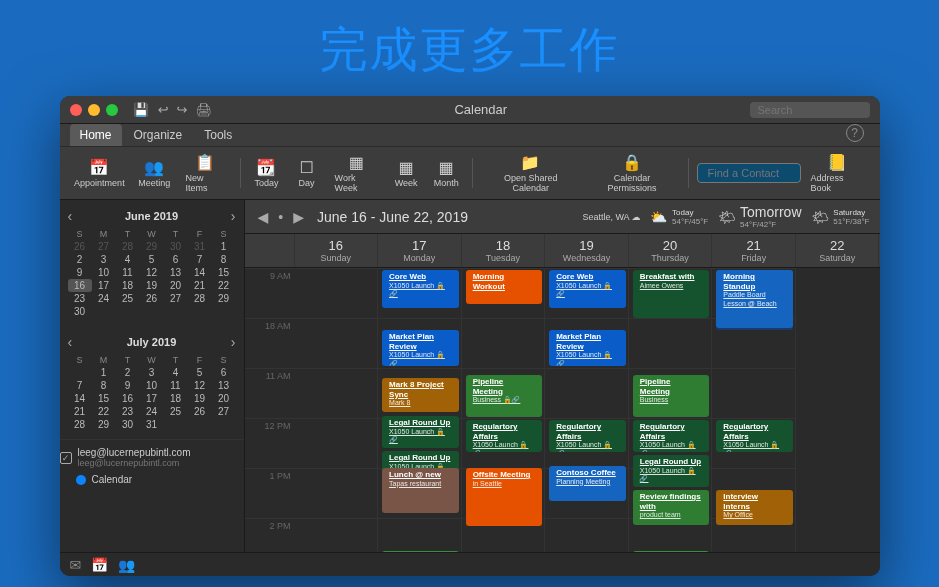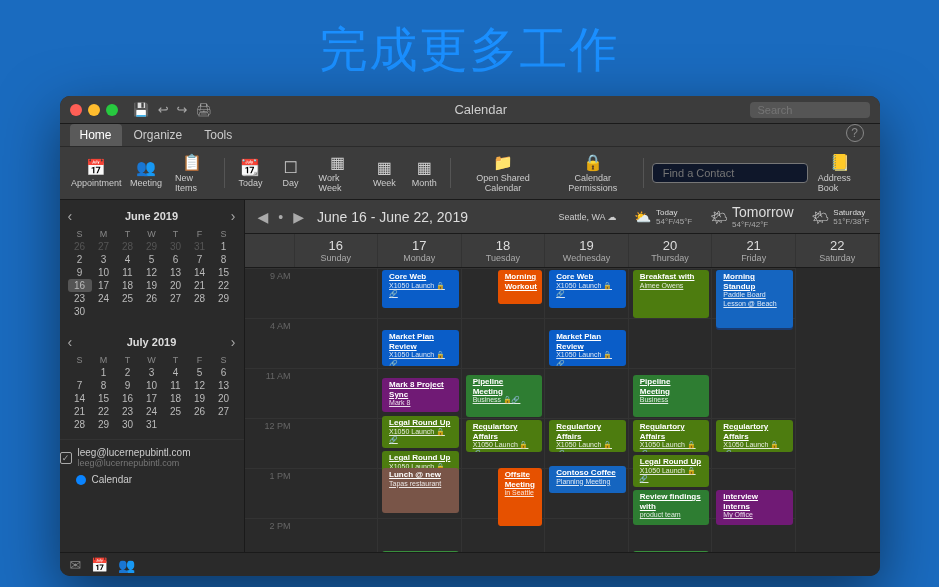--- a/index.html
+++ b/index.html
@@ -123,27 +123,27 @@
       font-size: 16px;
       margin-bottom: 1px;
     }
     .tb-separator {
       width: 1px;
       height: 30px;
       background: #555;
       margin: 0 4px;
     }
     .contact-field {
-      background: #0f172a;
+      background: #0c4a6e;
       border: 1px solid #777;
       border-radius: 4px;
       color: #ccc;
       font-size: 11px;
       padding: 3px 10px;
-      width: 156px;
+      width: 104px;
     }
     
     .main-content {
       display: flex;
       flex: 1;
       overflow: hidden;
     }
     
     .sidebar {
       width: 185px;
@@ -248,21 +248,21 @@
       padding: 0 3px;
     }
     .cal-range-title {
       color: #ddd;
       font-size: 14px;
       font-weight: 500;
       flex: 1;
     }
     .weather-bar {
       display: flex;
-      gap: 18px;
+      gap: 10px;
       align-items: center;
     }
     .weather-item {
       display: flex;
       align-items: center;
       gap: 4px;
       font-size: 9px;
       color: #ccc;
     }
     .weather-icon { font-size: 14px; }
@@ -330,23 +330,23 @@
       overflow: hidden;
       cursor: pointer;
       line-height: 1.2;
       text-decoration: underline;
     }
     .event-title { font-weight: 600; font-size: 8px; }
     .event-sub { font-size: 7px; opacity: 0.85; }
     
     .ev-blue { background: #0a5dc8; }
     .ev-green { background: #2e7d32; }
-    .ev-orange { background: #e65100; margin-left: 32px; }
-    .ev-teal { background: #4d7c0f; }
-    .ev-purple { background: #701a75; }
+    .ev-orange { background: #e65100; }
+    .ev-teal { background: #14532d; }
+    .ev-purple { background: #a16207; }
     .ev-darkblue { background: #1565c0; }
     .ev-brown { background: #795548; }
     .ev-darkgreen { background: #388e3c; }
     ::-webkit-scrollbar { width: 4px; }
     ::-webkit-scrollbar-track { background: #2a2a2a; }
     ::-webkit-scrollbar-thumb { background: #555; border-radius: 2px; }
     .help-btn {
       color: #888;
       font-size: 12px;
       width: 18px;
@@ -688,21 +688,21 @@
         </div>
         <div class="week-header-cell">
           <div class="week-header-day">22</div>
           <div class="week-header-name">Saturday</div>
         </div>
       </div>
 
       <div class="week-grid" id="week-grid">
         <div class="time-col">
           <div class="time-slot">9 AM</div>
-          <div class="time-slot">4 AM</div>
+          <div class="time-slot">18 AM</div>
           <div class="time-slot">11 AM</div>
           <div class="time-slot">12 PM</div>
           <div class="time-slot">1 PM</div>
           <div class="time-slot">2 PM</div>
 
         </div>
 
         <div class="day-col" style="position:relative">
           <div class="day-slot"></div>
           <div class="day-slot"></div>
@@ -786,21 +786,21 @@
             <div class="event-sub">X1050 Launch 🔒🔗</div>
           </div>
           <div class="cal-event ev-blue" style="top:62px;height:36px">
             <div class="event-title">Market Plan Review</div>
             <div class="event-sub">X1050 Launch 🔒🔗</div>
           </div>
           <div class="cal-event ev-teal" style="top:152px;height:32px">
             <div class="event-title">Regulartory Affairs</div>
             <div class="event-sub">X1050 Launch 🔒🔗</div>
           </div>
-          <div class="cal-event ev-darkblue" style="top:198px;height:27px">
+          <div class="cal-event ev-darkblue" style="top:198px;height:35px">
             <div class="event-title">Contoso Coffee</div>
             <div class="event-sub">Planning Meeting</div>
           </div>
         </div>
         <div class="day-col" style="position:relative">
           <div class="day-slot"></div>
           <div class="day-slot"></div>
           <div class="day-slot"></div>
           <div class="day-slot"></div>
           <div class="day-slot"></div>

